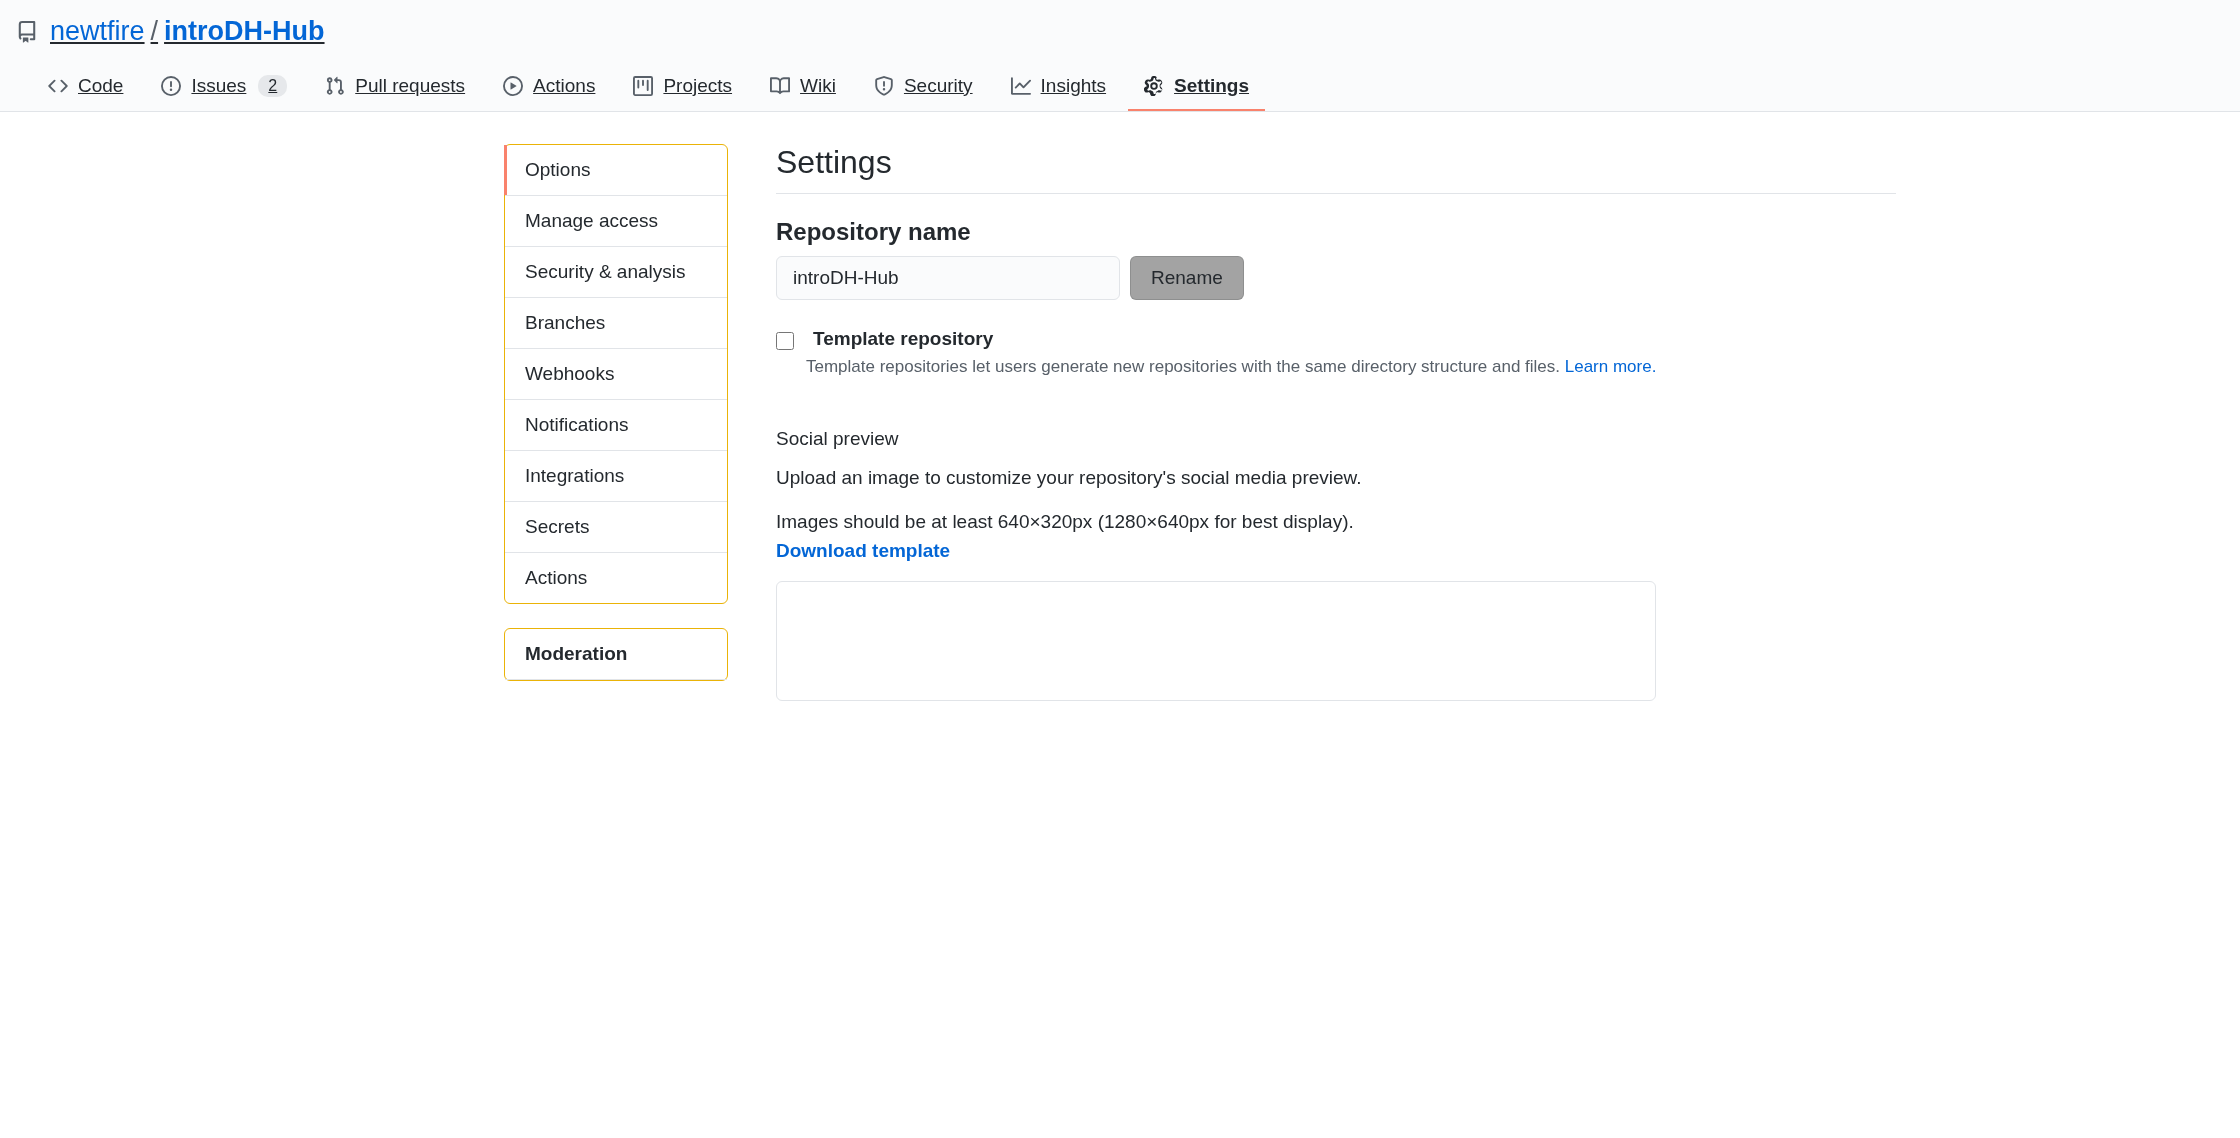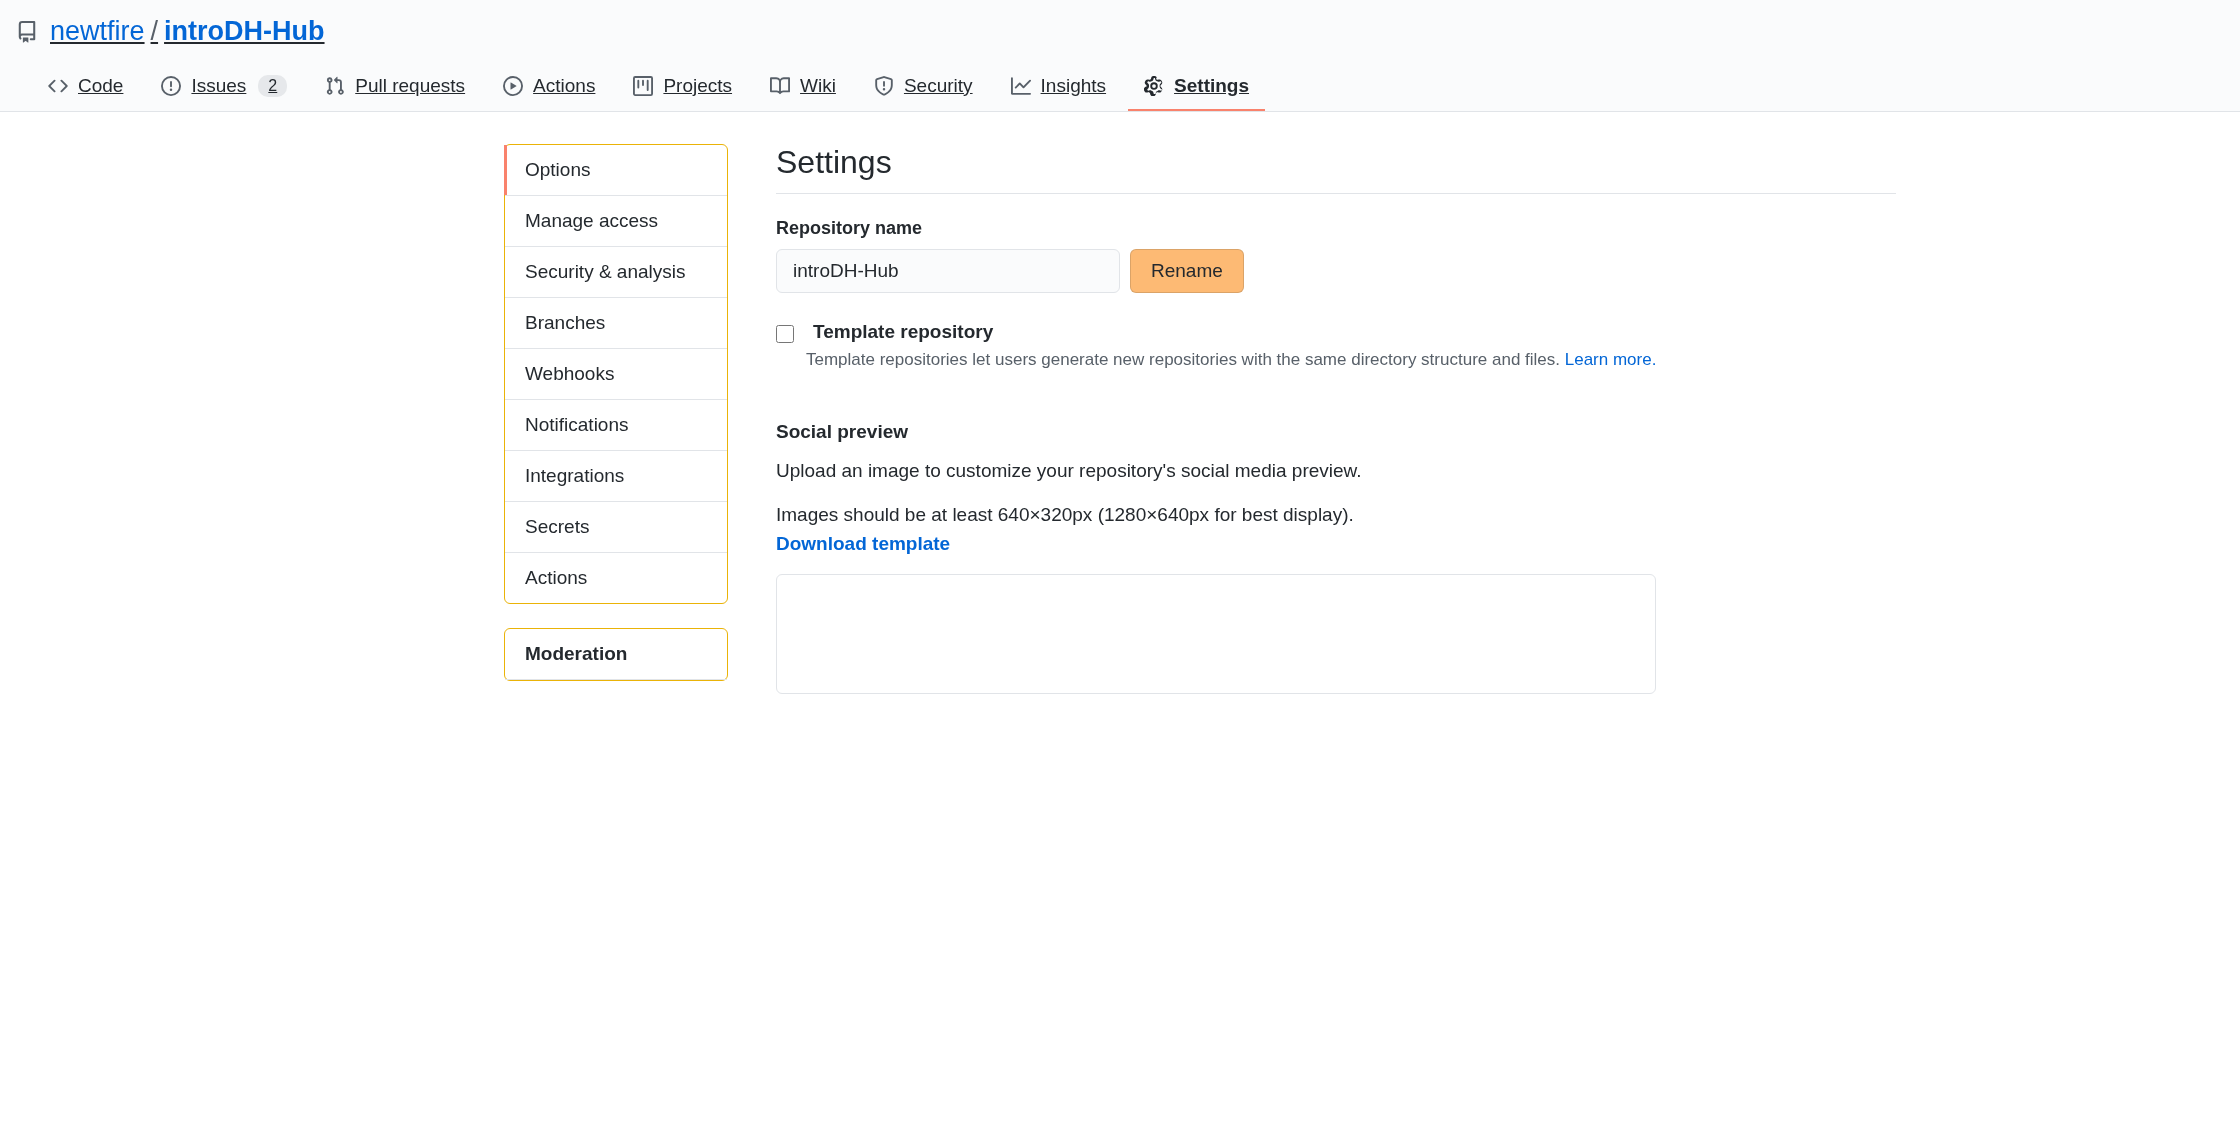--- a/index.html
+++ b/index.html
@@ -133,40 +133,40 @@
       font-weight: 400;
       margin-bottom: 12px;
     }
     .hr {
       border: none;
       border-bottom: 1px solid #e1e4e8;
       margin-bottom: 24px;
     }
     .field-label {
       font-weight: 600;
-      font-size: 18px;
+      font-size: 24px;
       margin-bottom: 10px;
     }
     .rename-row {
       display: flex;
       align-items: center;
       gap: 10px;
       margin-bottom: 28px;
     }
     .text-input {
       background: #fafbfc;
       border: 1px solid #e1e4e8;
       border-radius: 6px;
       padding: 10px 16px;
       font-size: 19px;
       width: 344px;
       color: #24292e;
     }
     .btn {
-      background: #fdba74;
+      background: #a3a3a3;
       border: 1px solid rgba(27,31,35,0.15);
       border-radius: 6px;
       padding: 10px 20px;
       font-size: 19px;
       font-weight: 500;
       cursor: pointer;
       color: #24292e;
     }
     .checkbox-row {
       display: flex;
@@ -191,21 +191,21 @@
       line-height: 1.5;
     }
     .checkbox-desc a {
       color: #0366d6;
       text-decoration: none;
     }
     .section {
       margin-top: 48px;
     }
     .section-title {
-      font-weight: 700;
+      font-weight: 400;
       font-size: 19px;
       margin-bottom: 14px;
       margin-top: 8px;
     }
     .section-text {
       font-size: 19px;
       margin-bottom: 16px;
       color: #24292e;
       line-height: 1.5;
     }

